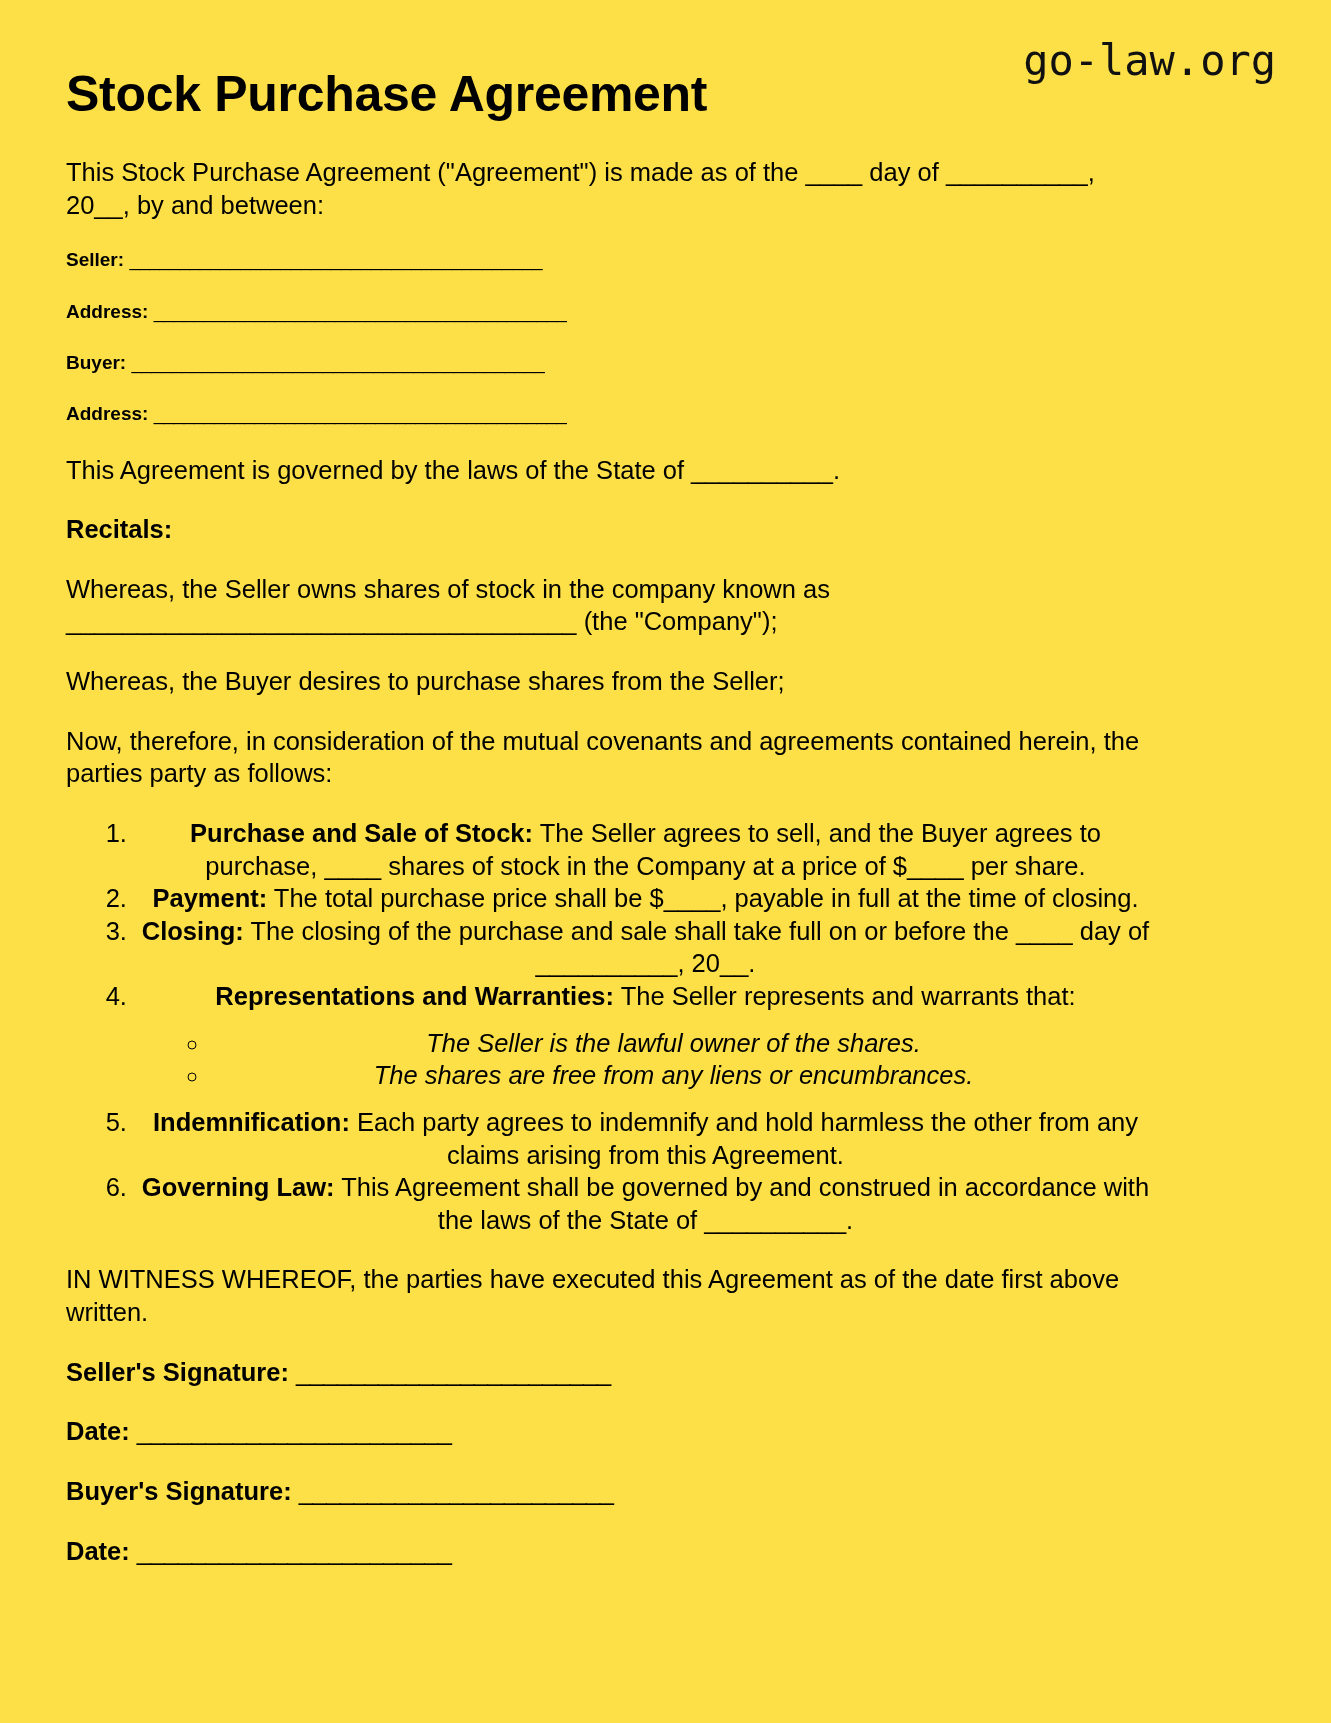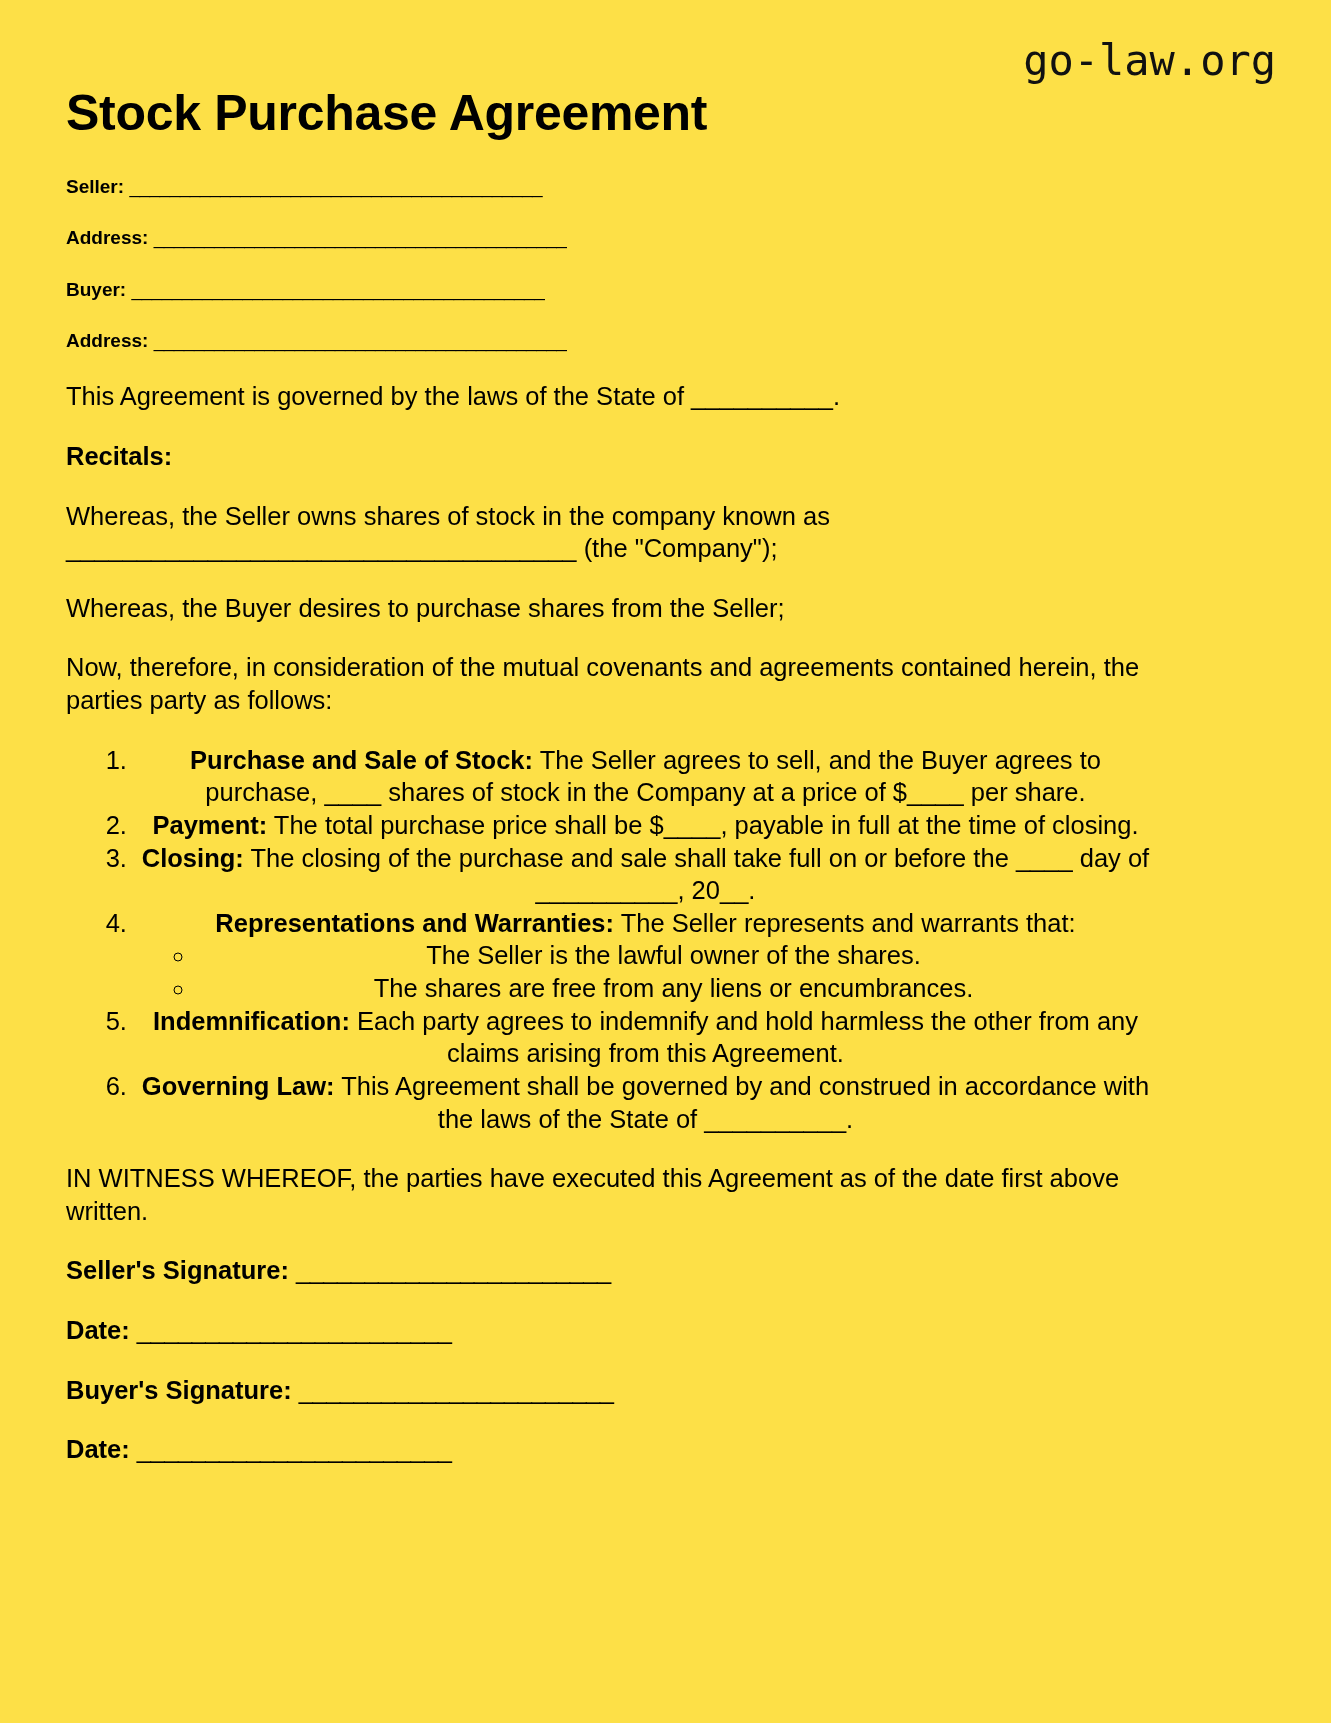--- a/index.html
+++ b/index.html
@@ -30,21 +30,21 @@
     top: 36px;
     font-family: "DejaVu Sans Mono", "Liberation Mono", monospace;
     font-size: 42px;
     letter-spacing: 0px;
     color: #111;
     white-space: nowrap;
   }
   .content {
     position: absolute;
     left: 66px;
-    top: 85px;
+    top: 66px;
     width: 1085px;
   }
   h1.doc-title {
     font-family: "Liberation Sans", sans-serif;
     font-weight: bold;
     font-size: 50px;
     line-height: 1.12;
     margin: 0 0 34px 0;
     letter-spacing: -0.3px;
     color: #000;
@@ -78,22 +78,23 @@
     font-size: 25.5px;
     line-height: 1.28;
   }
   ol.main-list > li {
     margin: 0;
     padding-left: 6px;
     text-align: center;
   }
   ul.sub-list {
     list-style-type: circle;
-    margin: 0;
+    margin: 14px;
     padding-left: 56px;
+    font-style: italic;
   }
   ul.sub-list > li {
     margin: 0;
   }
   .sig-block p {
     font-size: 25.5px;
     line-height: 1.28;
     margin: 16px 0 27px 0;
   }
   .sig-label {
@@ -104,20 +105,21 @@
 <body>
 
 <div class="page">
 
   <div class="brand">go-law.org</div>
 
   <div class="content">
 
     <h1 class="doc-title">Stock Purchase Agreement</h1>
 
+    <p class="para">This Stock Purchase Agreement ("Agreement") is made as of the ____ day of __________, 20__, by and between:</p>
 
     <p class="field">
       <span class="flabel">Seller:</span>
       <span class="blank">_________________________________________</span>
     </p>
 
     <p class="field">
       <span class="flabel">Address:</span>
       <span class="blank">_________________________________________</span>
     </p>

